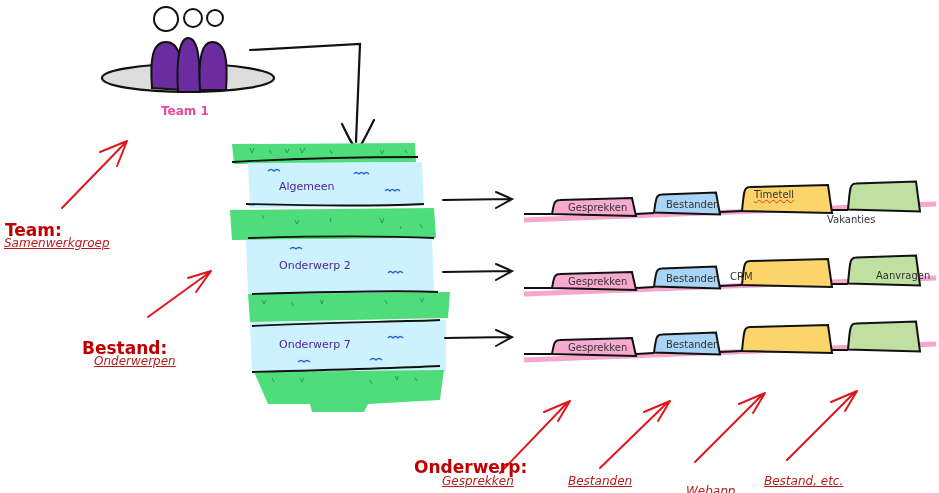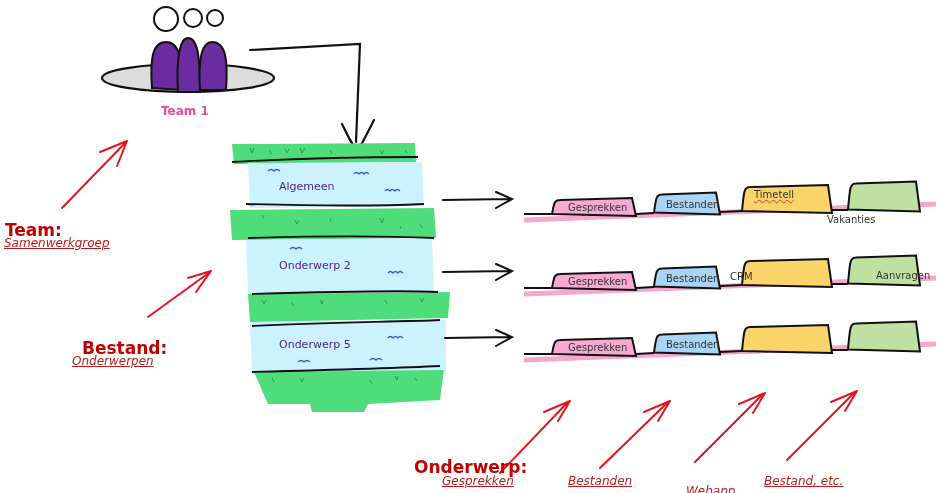--- a/index.html
+++ b/index.html
@@ -107,27 +107,27 @@
     <path d="M600 468 L668 402 M644 412 L670 401 L658 421"></path>
     <path d="M695 462 L763 394 M739 404 L765 393 L753 413"></path>
     <path d="M787 460 L855 392 M831 402 L857 391 L845 411"></path>
   </g>
 </svg>
 
 <div class="lbl team-name" style="left:161px;top:104px;">Team 1</div>
 
 <div class="lbl chan" style="left:279px;top:180px;">Algemeen</div>
 <div class="lbl chan" style="left:279px;top:259px;">Onderwerp 2</div>
-<div class="lbl chan" style="left:279px;top:338px;">Onderwerp 5</div>
+<div class="lbl chan" style="left:279px;top:338px;">Onderwerp 7</div>
 
 <div class="lbl red-bold" style="left:5px;top:220px;">Team:</div>
 <div class="lbl red-ital" style="left:4px;top:236px;">Samenwerkgroep</div>
 
 <div class="lbl red-bold" style="left:82px;top:338px;">Bestand:</div>
-<div class="lbl red-ital" style="left:72px;top:354px;">Onderwerpen</div>
+<div class="lbl red-ital" style="left:94px;top:354px;">Onderwerpen</div>
 
 <div class="lbl red-bold" style="left:414px;top:457px;">Onderwerp:</div>
 <div class="lbl red-ital" style="left:442px;top:474px;">Gesprekken</div>
 <div class="lbl red-ital" style="left:568px;top:474px;">Bestanden</div>
 <div class="lbl red-ital" style="left:686px;top:484px;">Webapp.</div>
 <div class="lbl red-ital" style="left:764px;top:474px;">Bestand, etc.</div>
 
 <div id="tab-labels">
     <div class="tab-text" style="left: 568px; top: 202px;">Gesprekken</div>
     <div class="tab-text" style="left: 666px; top: 198.5px;">Bestanden</div>

